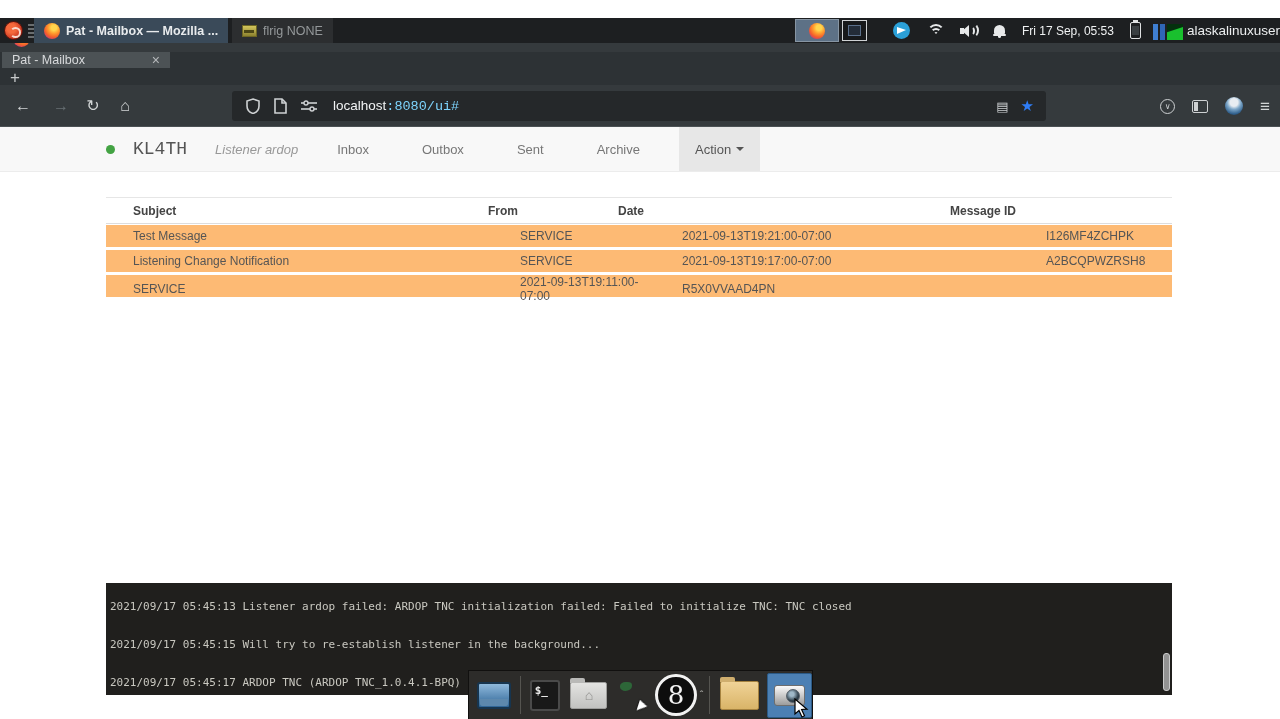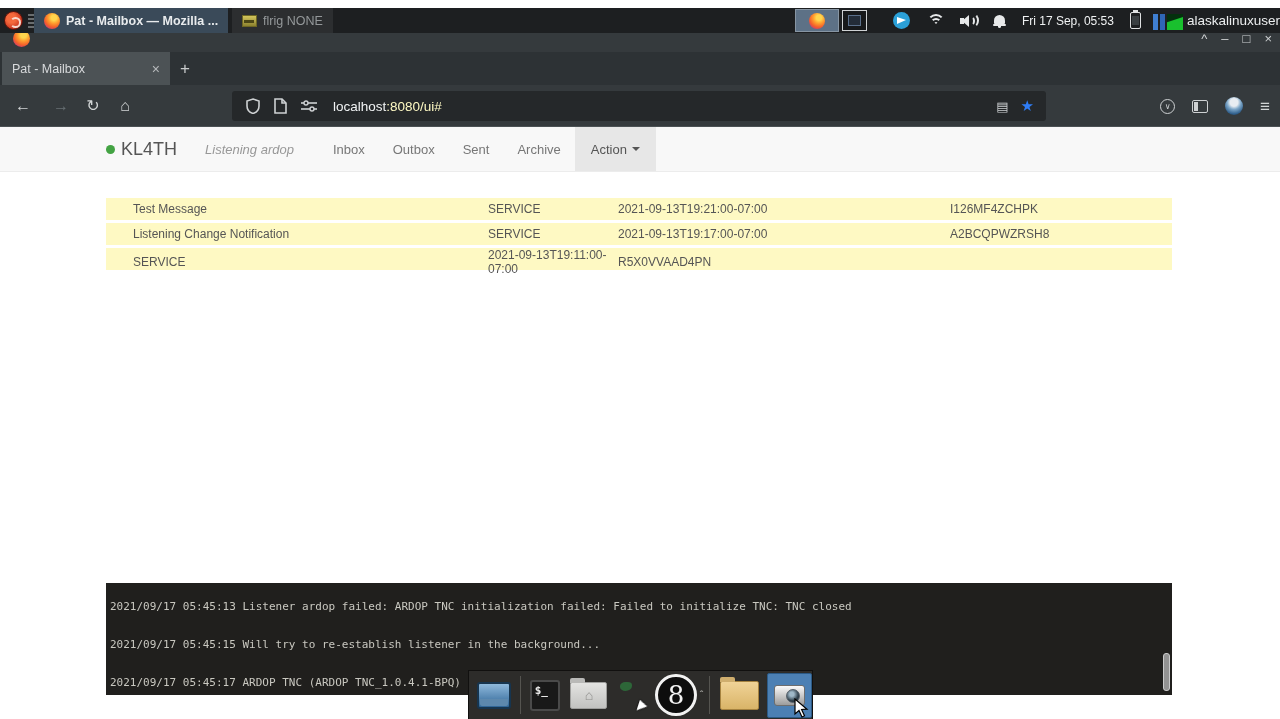--- a/index.html
+++ b/index.html
@@ -1,21 +1,21 @@
 <!DOCTYPE html>
 <html><head>
 <meta charset="utf-8">
 <style>
   * { margin:0; padding:0; box-sizing:border-box; }
   html,body { background:#000; }
   body { font-family:"Liberation Sans", sans-serif; }
   #screen { position:relative; width:1280px; height:719px; overflow:hidden; background:#fff; }
 
   
-  .panel { position:absolute; left:0; top:8px; width:1280px; height:25px; background:#1d1f21; display:flex; align-items:center; z-index:60; }
+  .panel { position:absolute; left:0; top:18px; width:1280px; height:25px; background:#1d1f21; display:flex; align-items:center; z-index:60; }
   .menu-logo { width:19px; height:19px; margin-left:4px; border-radius:50%;
     background:radial-gradient(circle at 38% 38%, #f4693c 0 30%, #c8341f 70%, #8f2013 100%);
     border:1px solid #5c150c; position:relative; }
   .menu-logo::after { content:""; position:absolute; left:5px; top:5px; width:7px; height:7px; border:2px solid #f7d9ce; border-radius:50%; border-left-color:transparent; }
   .grip { width:6px; height:14px; margin-left:5px; background:repeating-linear-gradient(to bottom,#6a6e70 0 2px,transparent 2px 4px); }
   .task-btn { height:25px; display:flex; align-items:center; gap:6px; padding:0 10px; font-size:12.5px; cursor:default; }
   .task-btn.active { background:#3a4a59; color:#e8ebed; font-weight:bold; }
   .task-btn.inactive { background:#2c2e30; color:#94989a; margin-left:4px; }
   .flrig-ico { width:15px; height:12px; background:linear-gradient(#d3c55c,#8c822f); border:1px solid #6e6724; position:relative; }
   .flrig-ico::after { content:""; position:absolute; left:1px; top:4px; width:10px; height:3px; background:#4c4716; }
@@ -53,60 +53,60 @@
   .sysmon .area { position:relative; width:16px; height:16px; background:#04300d; overflow:hidden; }
   .sysmon .area::after { content:""; position:absolute; left:-3px; bottom:-6px; width:22px; height:16px; background:#19c02e; transform:rotate(-18deg); }
   .user-name { color:#eceeef; font-size:13.5px; white-space:nowrap; }
 
   
   .titlebar { position:absolute; left:0; top:25px; width:1280px; height:27px; background:#353a3d; display:flex; align-items:center; }
   .titlebar .ff-logo { margin-left:13px; }
   .win-title { position:absolute; left:0; right:0; text-align:center; color:#e1e4e6; font-size:12.5px; font-weight:bold; }
   .win-controls { position:absolute; right:8px; top:0; height:27px; display:flex; align-items:center; gap:14px; color:#ced1d3; font-size:13px; }
   .win-controls span { cursor:default; line-height:1; }
-  .tabstrip { position:absolute; left:0; top:52px; width:1280px; height:33px; background:#2d3235; display:flex; align-items:stretch; }
+  .tabstrip { position:absolute; left:0; top:52px; width:1280px; height:33px; background:#2d3235; display:flex; align-items:stretch;flex-direction:column; }
   .tab { width:168px; margin-left:2px; background:#4c5255; color:#d8dadc; font-size:12.5px; display:flex; align-items:center; padding:0 10px; position:relative; }
   .tab .tab-close { margin-left:auto; color:#b6b9bb; font-size:14px; }
   .newtab { width:30px; display:flex; align-items:center; justify-content:center; color:#c8cbcc; font-size:17px; }
   .toolbar { position:absolute; left:0; top:85px; width:1280px; height:42px; background:#353a3d; border-bottom:1px solid #4b5154; display:flex; align-items:center; }
   .nav-btn { width:30px; height:30px; display:flex; align-items:center; justify-content:center; color:#d2d5d6; font-size:16px; border-radius:3px; }
   .nav-btn.disabled { color:#687074; }
   .nav-btn.back { margin-left:8px; } .nav-btn.fwd { margin-left:8px; } .nav-btn.reload { margin-left:2px; } .nav-btn.home { margin-left:2px; }
   .urlbar { position:absolute; left:232px; top:91px; width:814px; height:30px; background:#25282a; border-radius:3px; display:flex; align-items:center; }
   .urlbar .u-ic { color:#ced1d3; margin-left:14px; display:flex; align-items:center; }
   .url-text { margin-left:16px; font-size:13.5px; color:#f1f3f4; white-space:nowrap; }
-  .url-text .dim { color:#fef9c3; }
+  .url-text .dim { color:#7dd3fc;font-family:Liberation Mono, monospace; }
   .url-right { margin-left:auto; display:flex; align-items:center; gap:12px; margin-right:12px; }
   .reader-ic { color:#ced1d3; font-size:13px; }
   .star-ic { color:#2f7df6; font-size:15px; }
   .tool-right { position:absolute; right:10px; top:85px; height:42px; display:flex; align-items:center; gap:17px; }
   .pocket { width:15px; height:15px; border:1.6px solid #ced1d3; border-radius:50%; display:flex; align-items:center; justify-content:center; color:#ced1d3; font-size:8px; }
   .sidebar-ic { width:16px; height:13px; border:1.6px solid #ced1d3; border-radius:2px; position:relative; }
   .sidebar-ic::after { content:""; position:absolute; left:1px; top:1px; bottom:1px; width:4px; background:#ced1d3; }
   .ext-globe { width:18px; height:18px; border-radius:50%; background:radial-gradient(circle at 50% 30%, #e8edf2 0 25%, #7da7c9 45%, #2e5d8a 75%, #1c2f42 100%); }
   .burger { color:#d2d5d6; font-size:17px; line-height:1; }
   svg.ic { display:block; }
 
   
   .page { position:absolute; left:0; top:127px; width:1280px; height:592px; background:#fff; }
   .navbar { position:relative; width:1280px; height:45px; background:#f8f8f8; border-bottom:1px solid #ececec; display:flex; align-items:stretch; padding-left:106px; }
-  .brand { display:flex; align-items:center; gap:6px; }
+  .brand { display:flex; align-items:center; gap:18px;font-family:Liberation Mono, monospace; }
   .status-dot { width:9px; height:9px; border-radius:50%; background:#43a343; }
   .callsign { font-size:18px; color:#555; }
   .listen-status { font-style:italic; color:#989898; font-size:13px; margin-left:28px; align-self:center; }
-  .nav-links { display:flex; align-items:stretch; margin-left:25px; }
+  .nav-links { display:flex; align-items:stretch; margin-left:25px;gap:25px; }
   .nav-link { display:flex; align-items:center; padding:0 14px; color:#777; font-size:13px; cursor:pointer; }
   .nav-link.action { background:#e7e7e7; color:#555; gap:5px; padding:0 16px; }
   .caret-down { width:0; height:0; border-left:4px solid transparent; border-right:4px solid transparent; border-top:4px solid #555; }
 
   
   .mail-table { position:absolute; left:106px; top:70px; width:1066px; font-size:12px; color:#555; }
   .t-head, .t-row { display:grid; grid-template-columns:382px 130px 332px auto; align-items:center; }
   .t-head { height:27px; font-weight:bold; color:#444; border-top:1px solid #e6e6e6; border-bottom:1px solid #ddd; background:#fff; }
-  .t-row { height:25px; background:#fef9c3; border-bottom:2px solid #fff; border-top:1px solid #fff; cursor:pointer; }
+  .t-row { height:25px; background:#fdba74; border-bottom:2px solid #fff; border-top:1px solid #fff; cursor:pointer;gap:32px; }
   .t-head > div:first-child, .t-row > div:first-child { padding-left:27px; }
 
   
   .console { position:absolute; left:106px; top:456px; width:1066px; height:112px; background:#201f1d; overflow:hidden; }
   .console-inner { margin-top:-7px; padding-left:4px; font-family:"DejaVu Sans Mono", monospace; font-size:11px; line-height:12.6px; color:#c9c8c0; white-space:pre; }
   .console-scrollbar { position:absolute; right:2px; bottom:4px; width:7px; height:38px; background:#929292; border:1px solid #c9c9c9; border-radius:3px; }
 
   
   .dock { position:absolute; left:468px; top:670px; width:345px; height:49px; background:#2d2c2a; border:1px solid #11100f; border-bottom:none; display:flex; align-items:center; z-index:70; }
   .dock-sep { width:1px; height:38px; background:#555450; }
@@ -241,34 +241,40 @@
     <span class="ext-globe"></span>
     <span class="burger">≡</span>
   </div>
 
   <div class="page">
     <div class="navbar">
       <div class="brand">
         <span class="status-dot"></span>
         <span class="callsign">KL4TH</span>
       </div>
-      <div class="listen-status">Listening ardop</div>
+      <div class="listen-status">Listener ardop</div>
       <div class="nav-links">
         <div class="nav-link">Inbox</div>
         <div class="nav-link">Outbox</div>
         <div class="nav-link">Sent</div>
         <div class="nav-link">Archive</div>
         <div class="nav-link action">
           <span>Action</span>
           <span class="caret-down"></span>
         </div>
       </div>
     </div>
 
     <div class="mail-table">
+      <div class="t-head">
+        <div>Subject</div>
+        <div>From</div>
+        <div>Date</div>
+        <div>Message ID</div>
+      </div>
       <div class="t-row">
         <div>Test Message</div>
         <div>SERVICE</div>
         <div>2021-09-13T19:21:00-07:00</div>
         <div>I126MF4ZCHPK</div>
       </div>
       <div class="t-row">
         <div>Listening Change Notification</div>
         <div>SERVICE</div>
         <div>2021-09-13T19:17:00-07:00</div>

